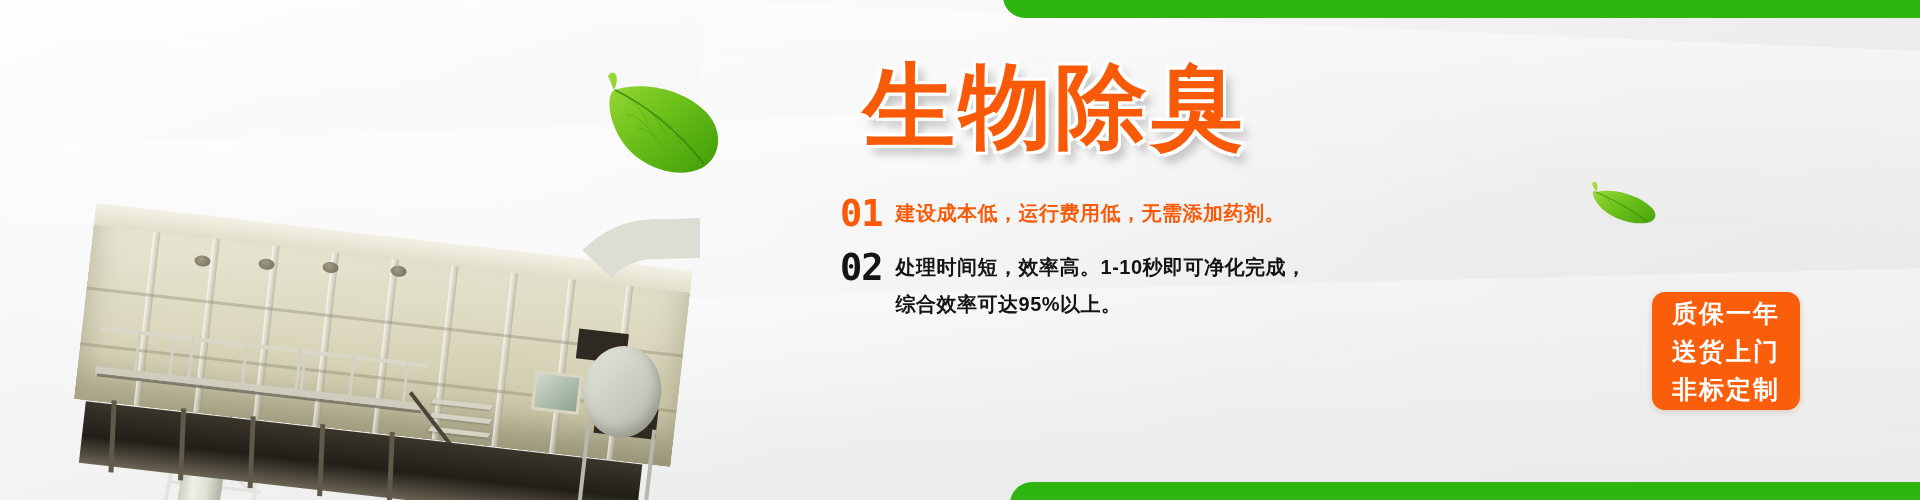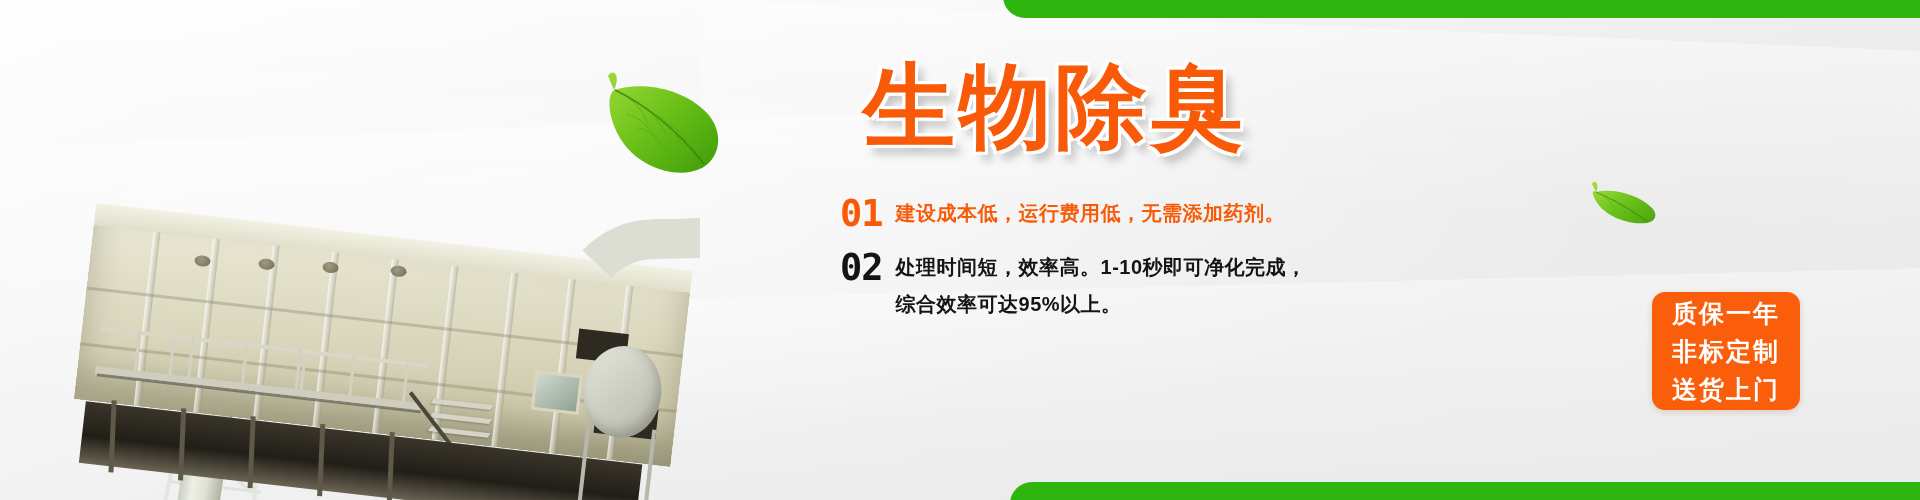--- a/index.html
+++ b/index.html
@@ -415,17 +415,17 @@
 综合效率可达95%以上。</span>
       </div>
 
 
 
     </div>
   </div>
 
   <div class="badge">
     <div class="badge-line">质保一年</div>
+    <div class="badge-line">送货上门</div>
     <div class="badge-line">非标定制</div>
-    <div class="badge-line">送货上门</div>
   </div>
 
 </div>
 
 </body></html>

